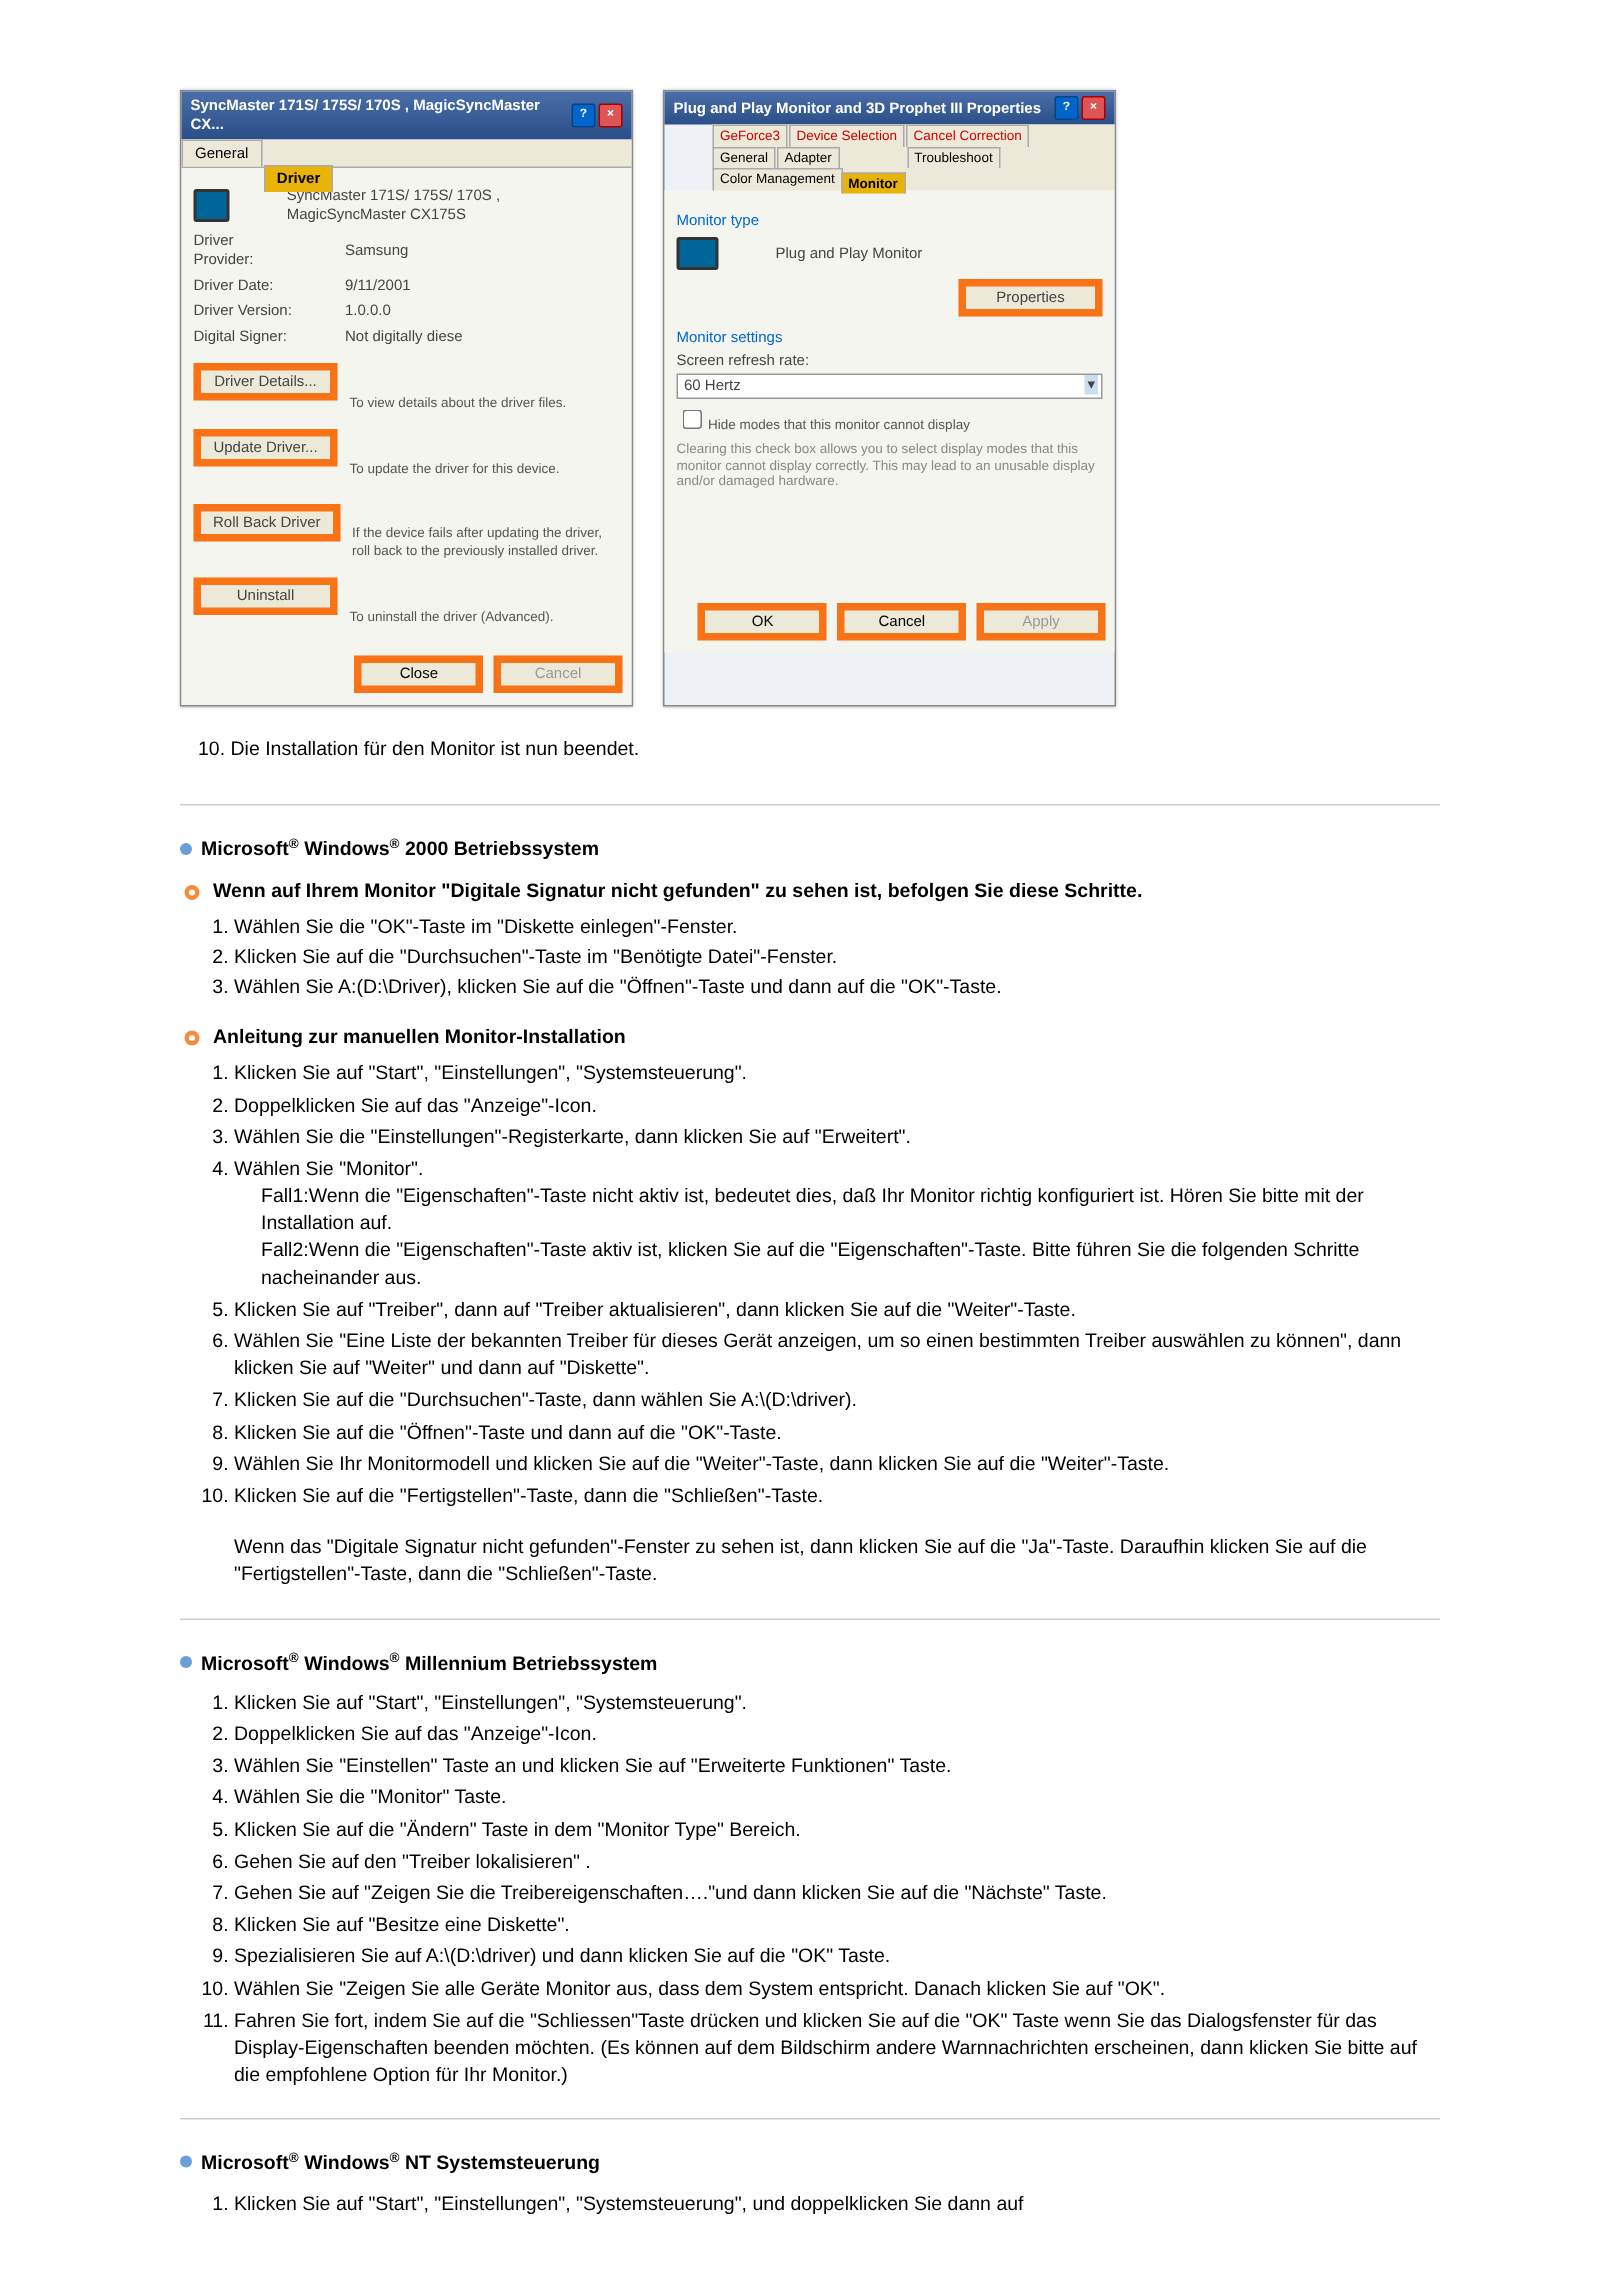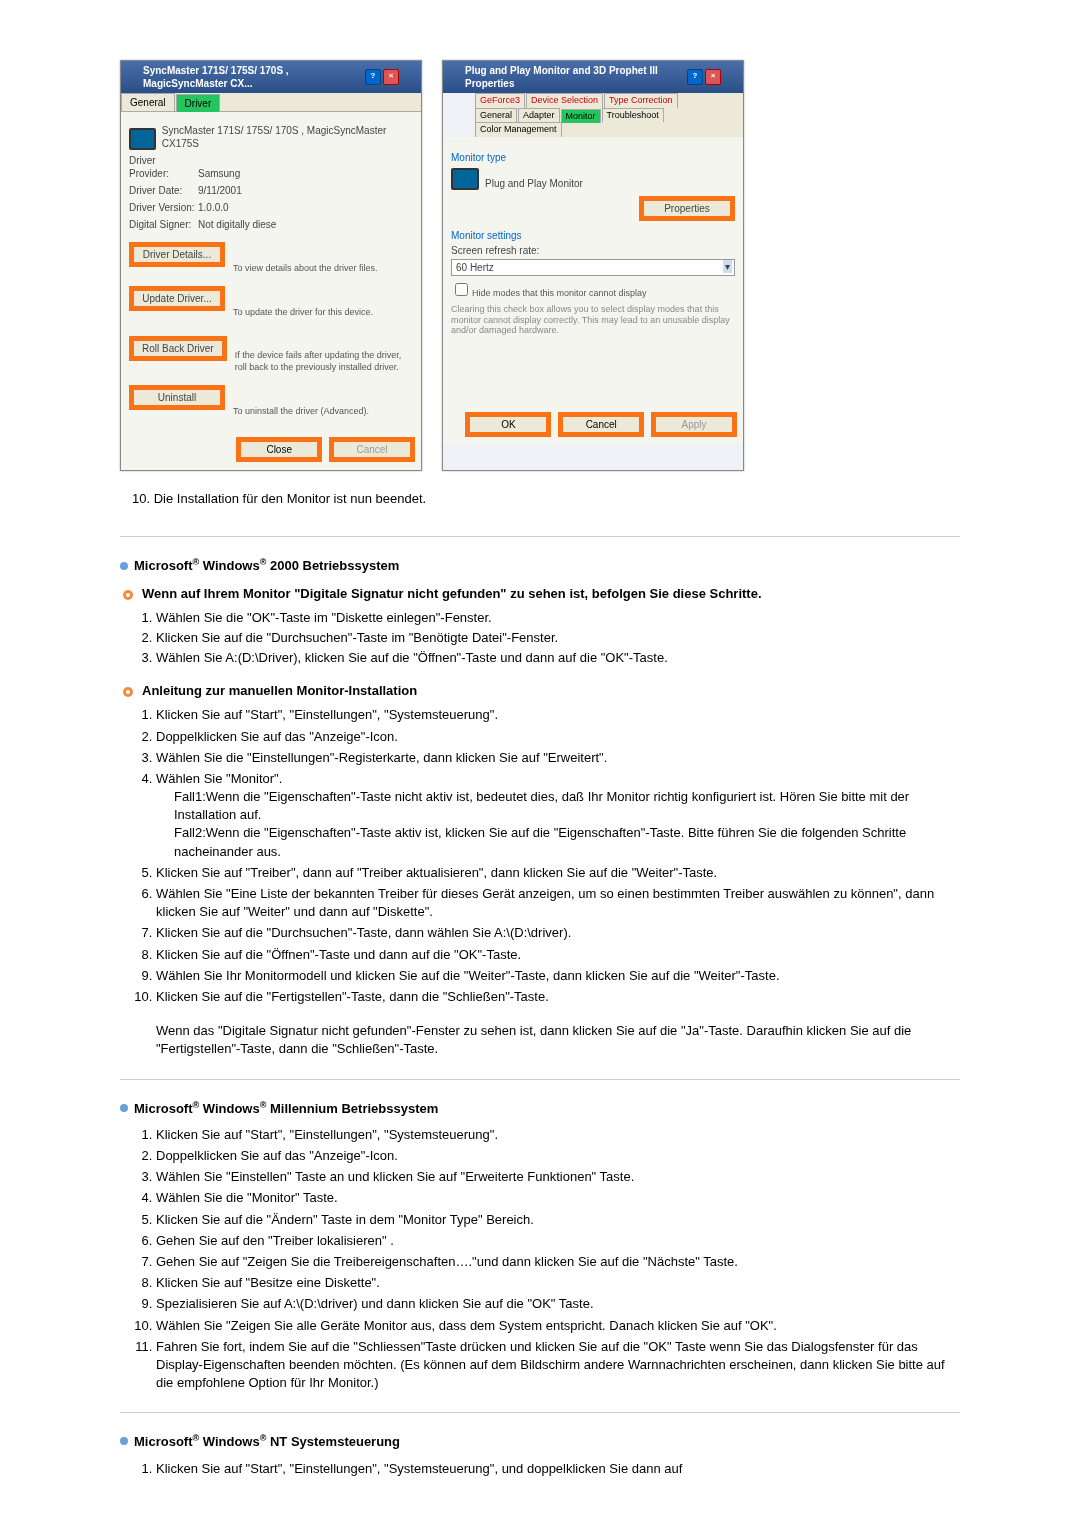--- a/index.html
+++ b/index.html
@@ -23,21 +23,21 @@
     border: 1px solid #888;
     background: #eef2f6;
     font-size: 10px;
     line-height: 1.3;
     width: 300px;
     box-shadow: 0 0 2px rgba(0,0,0,0.3);
   }
   .dialog-title {
     background: linear-gradient(#4a6ea8, #2a4e88);
     color: #fff;
-    padding: 3px 22px;
+    padding: 3px 6px;
     display: flex;
     justify-content: space-between;
     align-items: center;
     font-weight: bold;
   }
   .dialog-close {
     display: inline-flex;
     gap: 2px;
   }
   .dialog-close span {
@@ -67,42 +67,44 @@
     font-size: 10px;
   }
   .tab {
     padding: 2px 8px;
     border: 1px solid #aaa;
     border-bottom: none;
     background: #ece9d8;
     margin-right: 1px;
   }
   .tab.active {
-    background: #22c55e;
+    background: #eab308;
     position: relative;
-    top: 1px;
+    top: 17px;
+    font-weight: bold;
   }
   .tabs2 {
     display: flex;
     flex-wrap: wrap;
     font-size: 9px;
     background: #ece9d8;
     margin-left: 32px;
   }
   .tabs2 .tab {
     padding: 1px 4px;
     font-size: 9px;
   }
   .tabs2 .red {
     color: #c00;
   }
   .row {
     display: flex;
-    align-items: flex-end;
+    align-items: center;
     margin: 4px 0;
+    gap: 32px;
   }
   .row .lbl {
     width: 69px;
     color: #444;
   }
   .row .val {
     flex: 1;
     color: #444;
   }
   .btn {
@@ -311,21 +313,21 @@
       <div class="dialog-title">
         <span>Plug and Play Monitor and 3D Prophet III Properties</span>
         <span class="dialog-close">
           <span class="q">?</span>
           <span>×</span>
         </span>
       </div>
       <div class="tabs2">
         <div class="tab red">GeForce3</div>
         <div class="tab red">Device Selection</div>
-        <div class="tab red">Type Correction</div>
+        <div class="tab red">Cancel Correction</div>
       </div>
       <div class="tabs2">
         <div class="tab">General</div>
         <div class="tab">Adapter</div>
         <div class="tab active">Monitor</div>
         <div class="tab">Troubleshoot</div>
         <div class="tab">Color Management</div>
       </div>
       <div class="dialog2-body">
         <div class="group-label">Monitor type</div>

